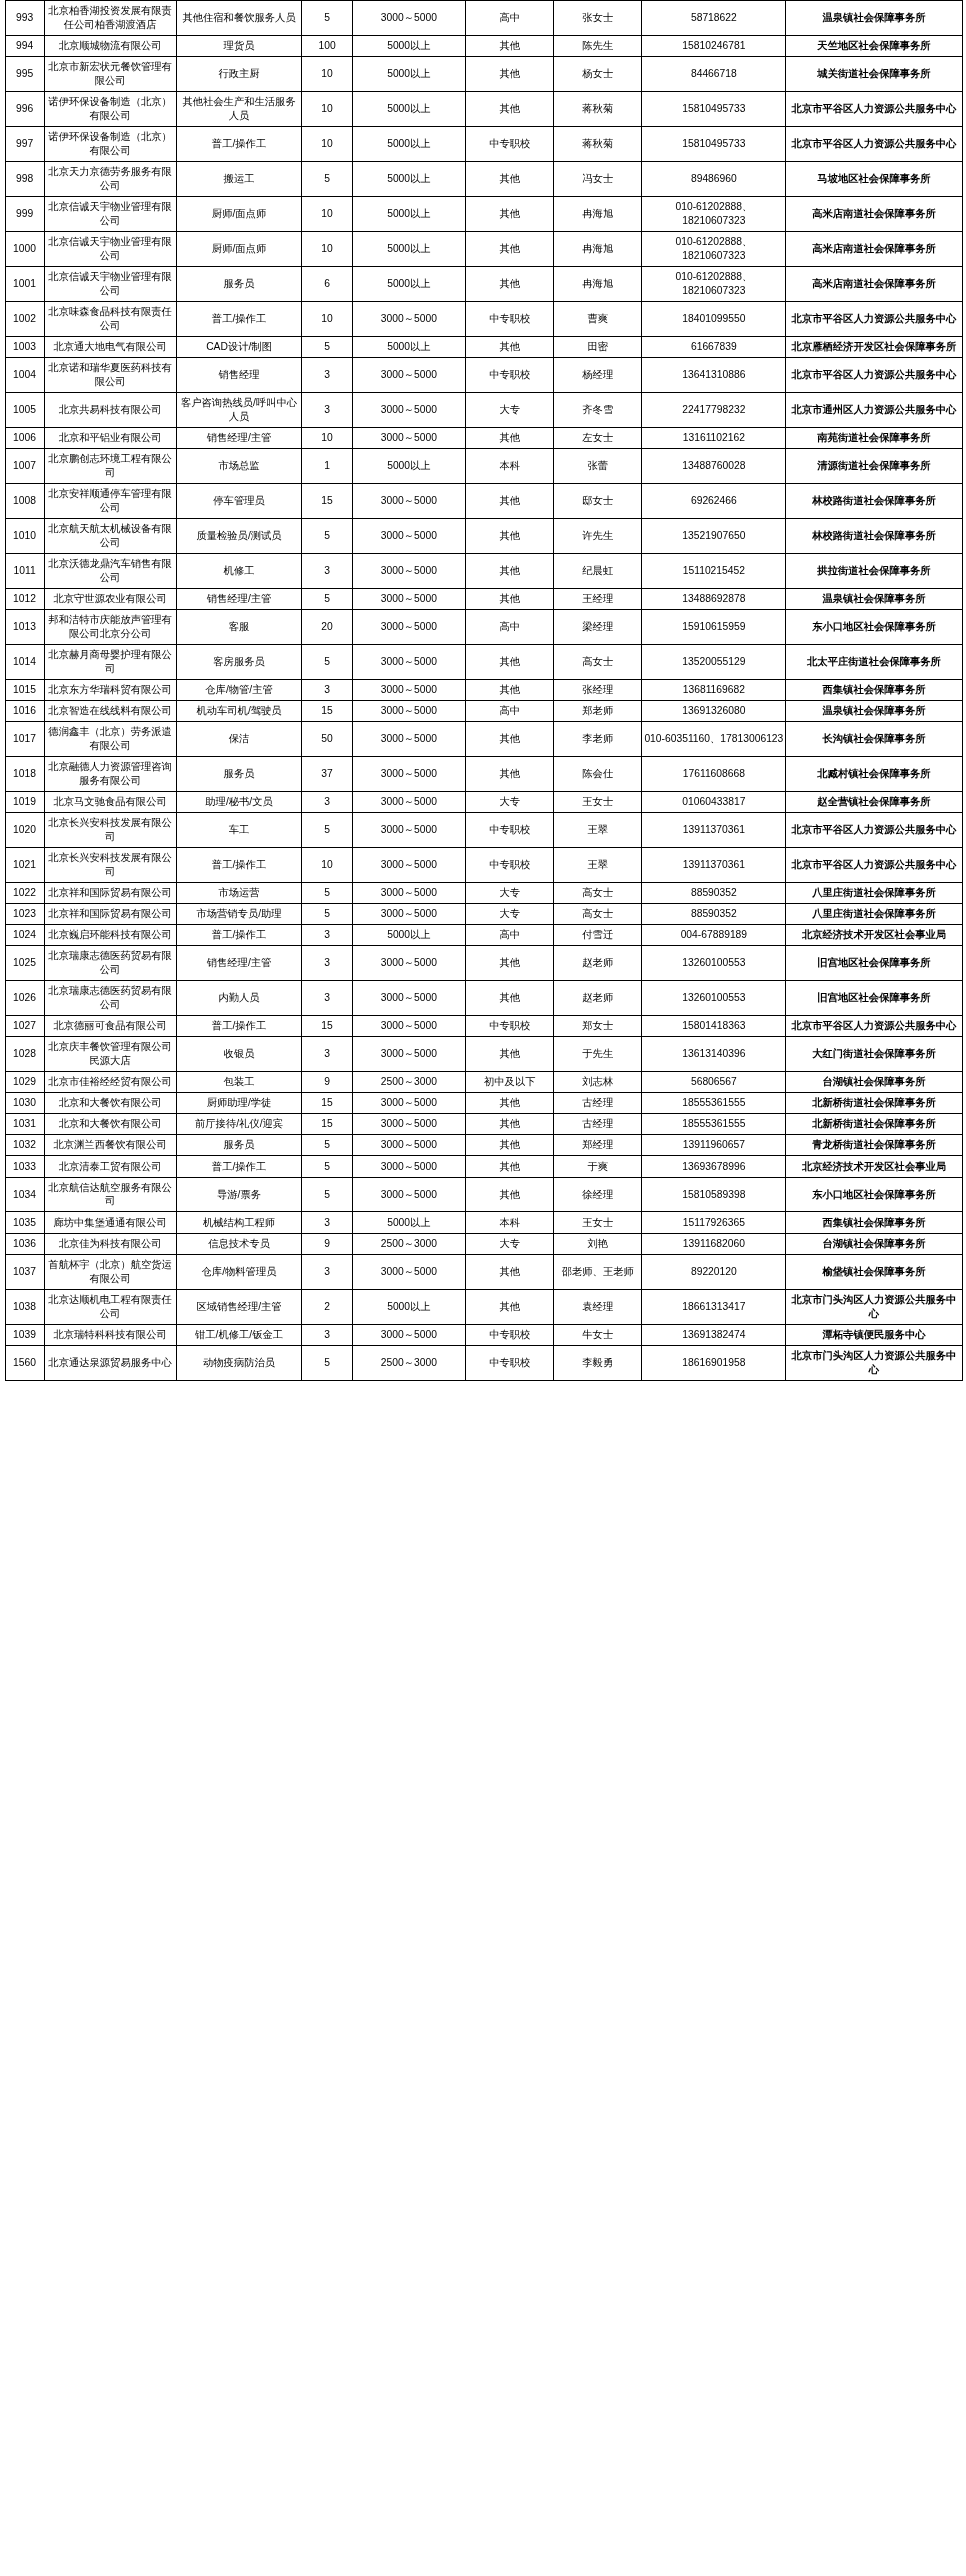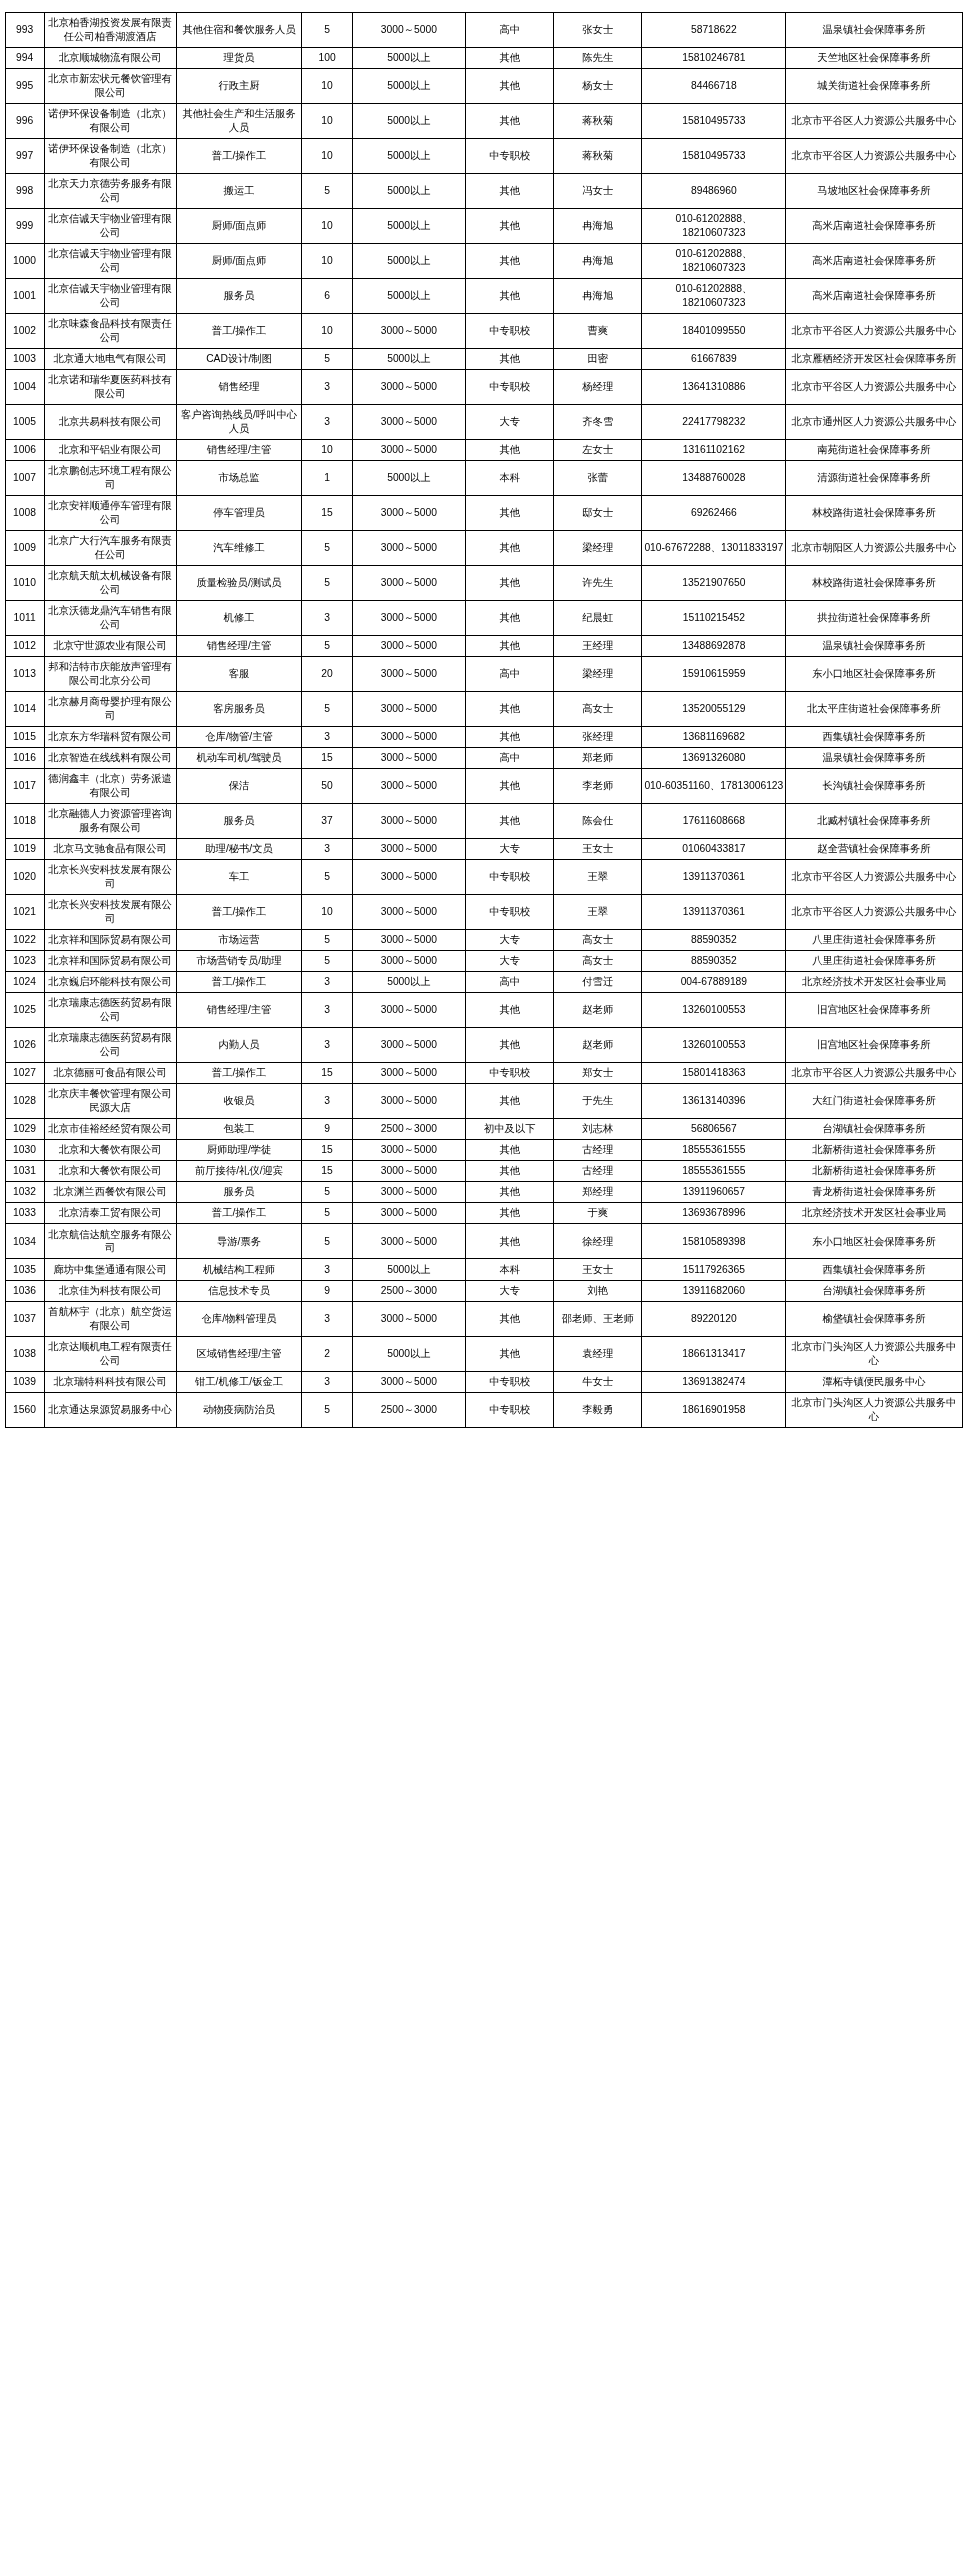--- a/index.html
+++ b/index.html
@@ -13,21 +13,21 @@
   }
   .sheet {
     width: 967px;
     box-sizing: border-box;
     padding: 0;
     background: #ffffff;
   }
   table.job-table {
     border-collapse: collapse;
     width: 958px;
-    margin: 12px auto;
+    margin: 0 auto;
     table-layout: fixed;
   }
   table.job-table td {
     border: 0.5px solid #000000;
     font-size: 10.3px;
     line-height: 1.35;
     text-align: center;
     vertical-align: middle;
     padding: 3.1px 2.1px;
     word-wrap: break-word;
@@ -40,21 +40,21 @@
   col.c-count   { width: 41px; }
   col.c-salary  { width: 93px; }
   col.c-edu     { width: 72px; }
   col.c-contact { width: 72px; }
   col.c-phone   { width: 118px; }
   col.c-office  { width: 144px; }
 
   td.no-cell { font-size: 10.3px; }
   td.company-cell { text-align: center; }
   td.position-cell { text-align: center; }
-  td.office-cell { text-align: center; }
+  td.office-cell { text-align: center; font-weight: bold; }
 </style>
 </head>
 <body>
 
 <div class="sheet">
   <table class="job-table">
     <colgroup>
       <col class="c-no">
       <col class="c-company">
       <col class="c-position">
@@ -236,31 +236,20 @@
           <td class="company-cell">北京安祥顺通停车管理有限公司</td>
           <td class="position-cell">停车管理员</td>
           <td>15</td>
           <td>3000～5000</td>
           <td>其他</td>
           <td>邸女士</td>
           <td>69262466</td>
           <td class="office-cell">林校路街道社会保障事务所</td>
         </tr>
         <tr>
-          <td class="no-cell">1009</td>
-          <td class="company-cell">北京广大行汽车服务有限责任公司</td>
-          <td class="position-cell">汽车维修工</td>
-          <td>5</td>
-          <td>3000～5000</td>
-          <td>其他</td>
-          <td>梁经理</td>
-          <td>010-67672288、13011833197</td>
-          <td class="office-cell">北京市朝阳区人力资源公共服务中心</td>
-        </tr>
-        <tr>
           <td class="no-cell">1010</td>
           <td class="company-cell">北京航天航太机械设备有限公司</td>
           <td class="position-cell">质量检验员/测试员</td>
           <td>5</td>
           <td>3000～5000</td>
           <td>其他</td>
           <td>许先生</td>
           <td>13521907650</td>
           <td class="office-cell">林校路街道社会保障事务所</td>
         </tr>

